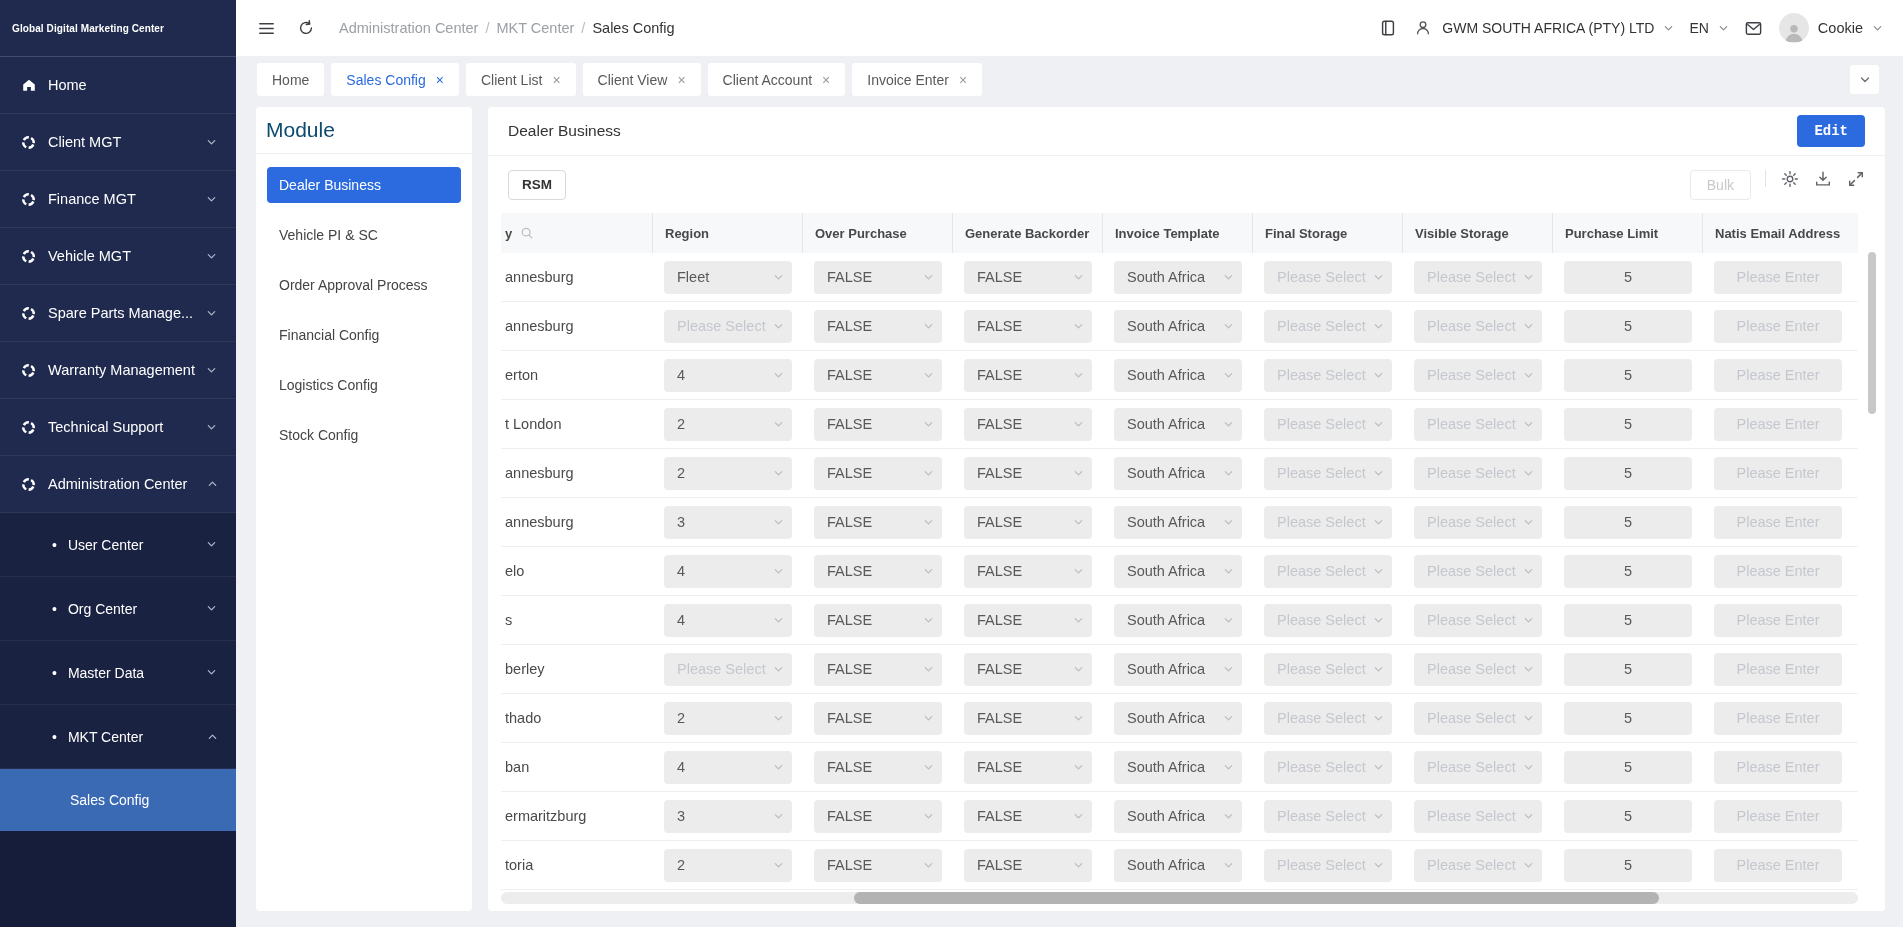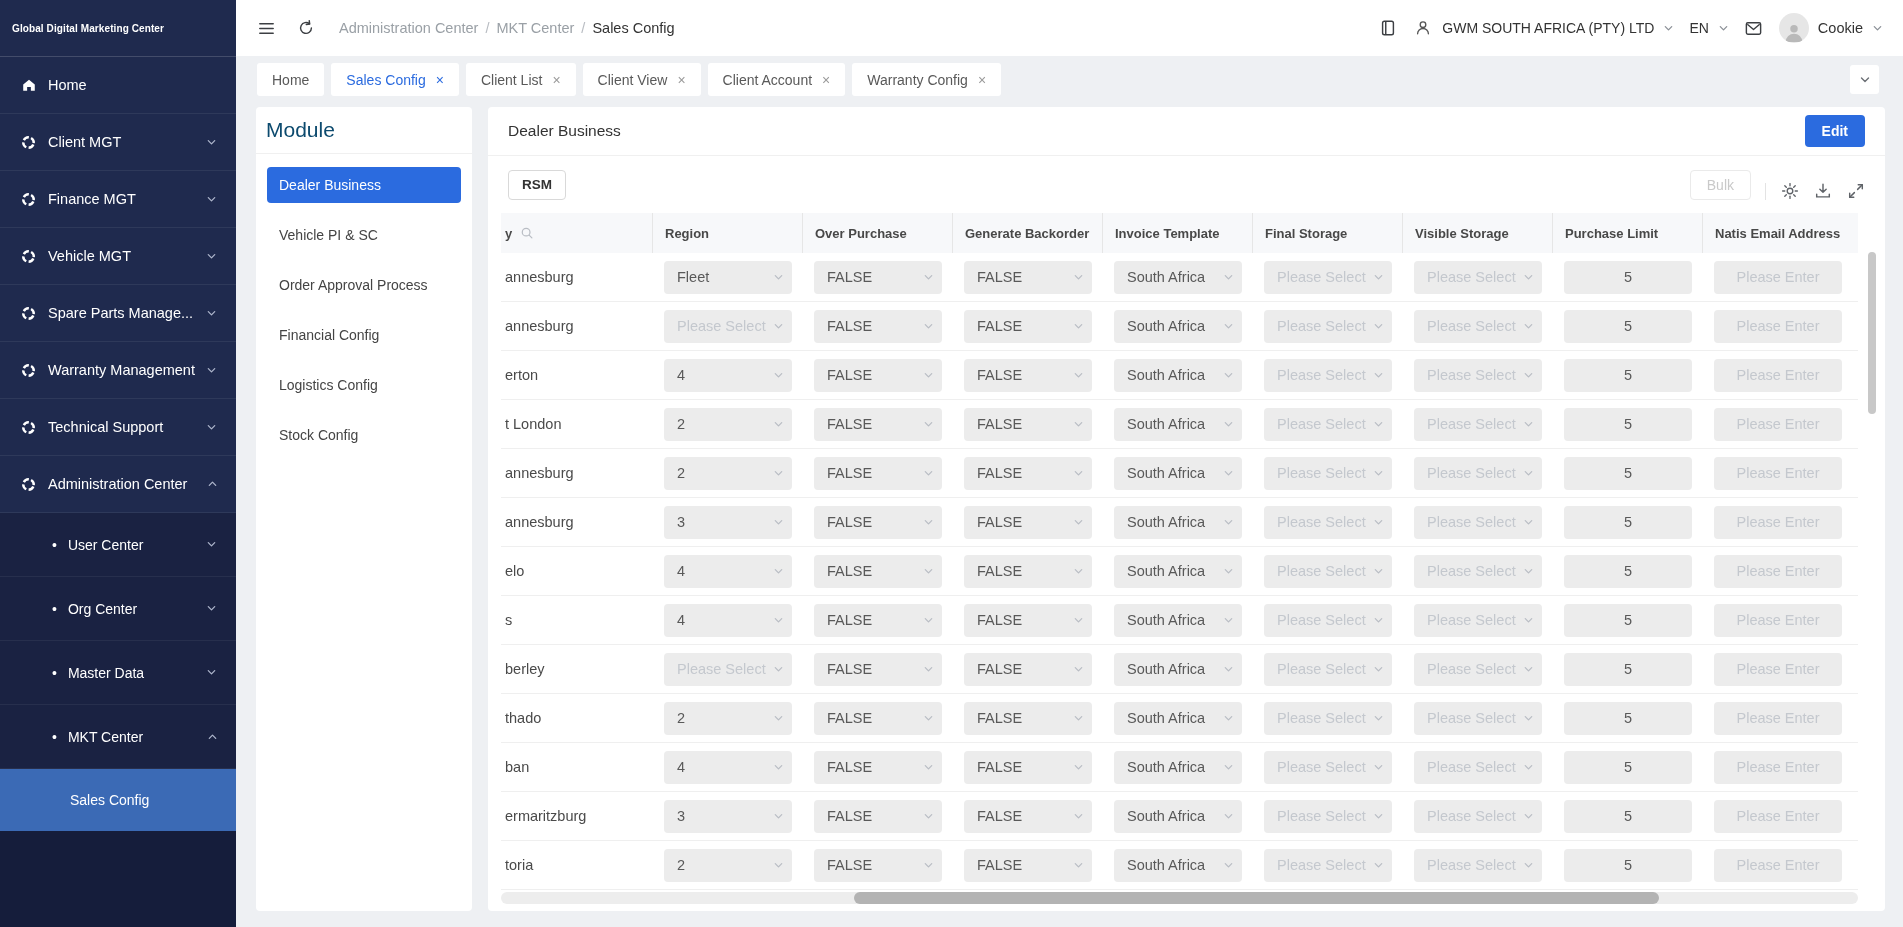--- a/index.html
+++ b/index.html
@@ -61,25 +61,25 @@
   .mc-list{padding:13px 11px;}
   .mc-item{height:50px;display:flex;align-items:center;padding-left:12px;font-size:14px;color:#444;
            border-radius:4px;cursor:pointer;white-space:nowrap;overflow:hidden;}
   .mc-item.active{height:36px;margin-bottom:7px;background:#2b6bdf;color:#fff;}
 
   .main-card{flex:1;background:#fff;border-radius:4px;display:flex;flex-direction:column;min-width:0;position:relative;}
   .card-head{height:48px;flex:none;display:flex;align-items:center;justify-content:space-between;
              padding:0 20px;border-bottom:1px solid #f0f0f0;}
   .ch-title{font-size:15.5px;color:#333;}
   .btn-edit{background:#2b6bdf;color:#fff;border:none;border-radius:4px;height:32px;padding:0 17px;
-            font-size:14px;font-weight:bold;cursor:pointer;font-family:Liberation Sans, sans-serif;}
+            font-size:14px;font-weight:bold;cursor:pointer;font-family:Liberation Mono, monospace;}
   .toolbar{height:57px;flex:none;display:flex;align-items:center;justify-content:space-between;padding:0 20px;}
   .btn-rsm{height:30px;padding:0 13px;background:#fff;border:1px solid #d9d9d9;border-radius:4px;
            font-size:13.5px;font-weight:bold;color:#333;cursor:pointer;font-family:inherit;}
-  .tool-right{display:flex;align-items:flex-end;}
+  .tool-right{display:flex;align-items:flex-start;}
   .btn-bulk{height:30px;padding:0 16px;background:#fff;border:1px solid #eaeaea;border-radius:4px;
             font-size:14px;color:#c9c9c9;cursor:not-allowed;font-family:inherit;}
   .tool-div{width:1px;height:17px;background:#e3e3e3;margin:0 15px 0 14px;}
   .tool-icon{width:18px;height:18px;color:#5f6368;display:flex;align-items:center;justify-content:center;cursor:pointer;}
   .tool-icon + .tool-icon{margin-left:15px;}
 
   
   .table-wrap{margin:0 27px 0 13px;flex:1;min-height:0;display:flex;flex-direction:column;}
   .thead,.tr{display:grid;grid-template-columns:151px repeat(7,150px) 157px;}
   .thead{height:40px;background:#f7f8fa;flex:none;}
@@ -340,21 +340,21 @@
           </div>
           <div class="tab">
             <span>Client View</span>
             <span class="x">×</span>
           </div>
           <div class="tab">
             <span>Client Account</span>
             <span class="x">×</span>
           </div>
           <div class="tab">
-            <span>Warranty Config</span>
+            <span>Invoice Enter</span>
             <span class="x">×</span>
           </div>
         </div>
       <div class="tab-more">
         <svg viewBox="0 0 12 12" width="12" height="12">
             <polyline points="2.5,4 6,7.5 9.5,4" fill="none" stroke="currentColor" stroke-width="1.4" stroke-linecap="round" stroke-linejoin="round"></polyline>
           </svg>
       </div>
     </div>
 

